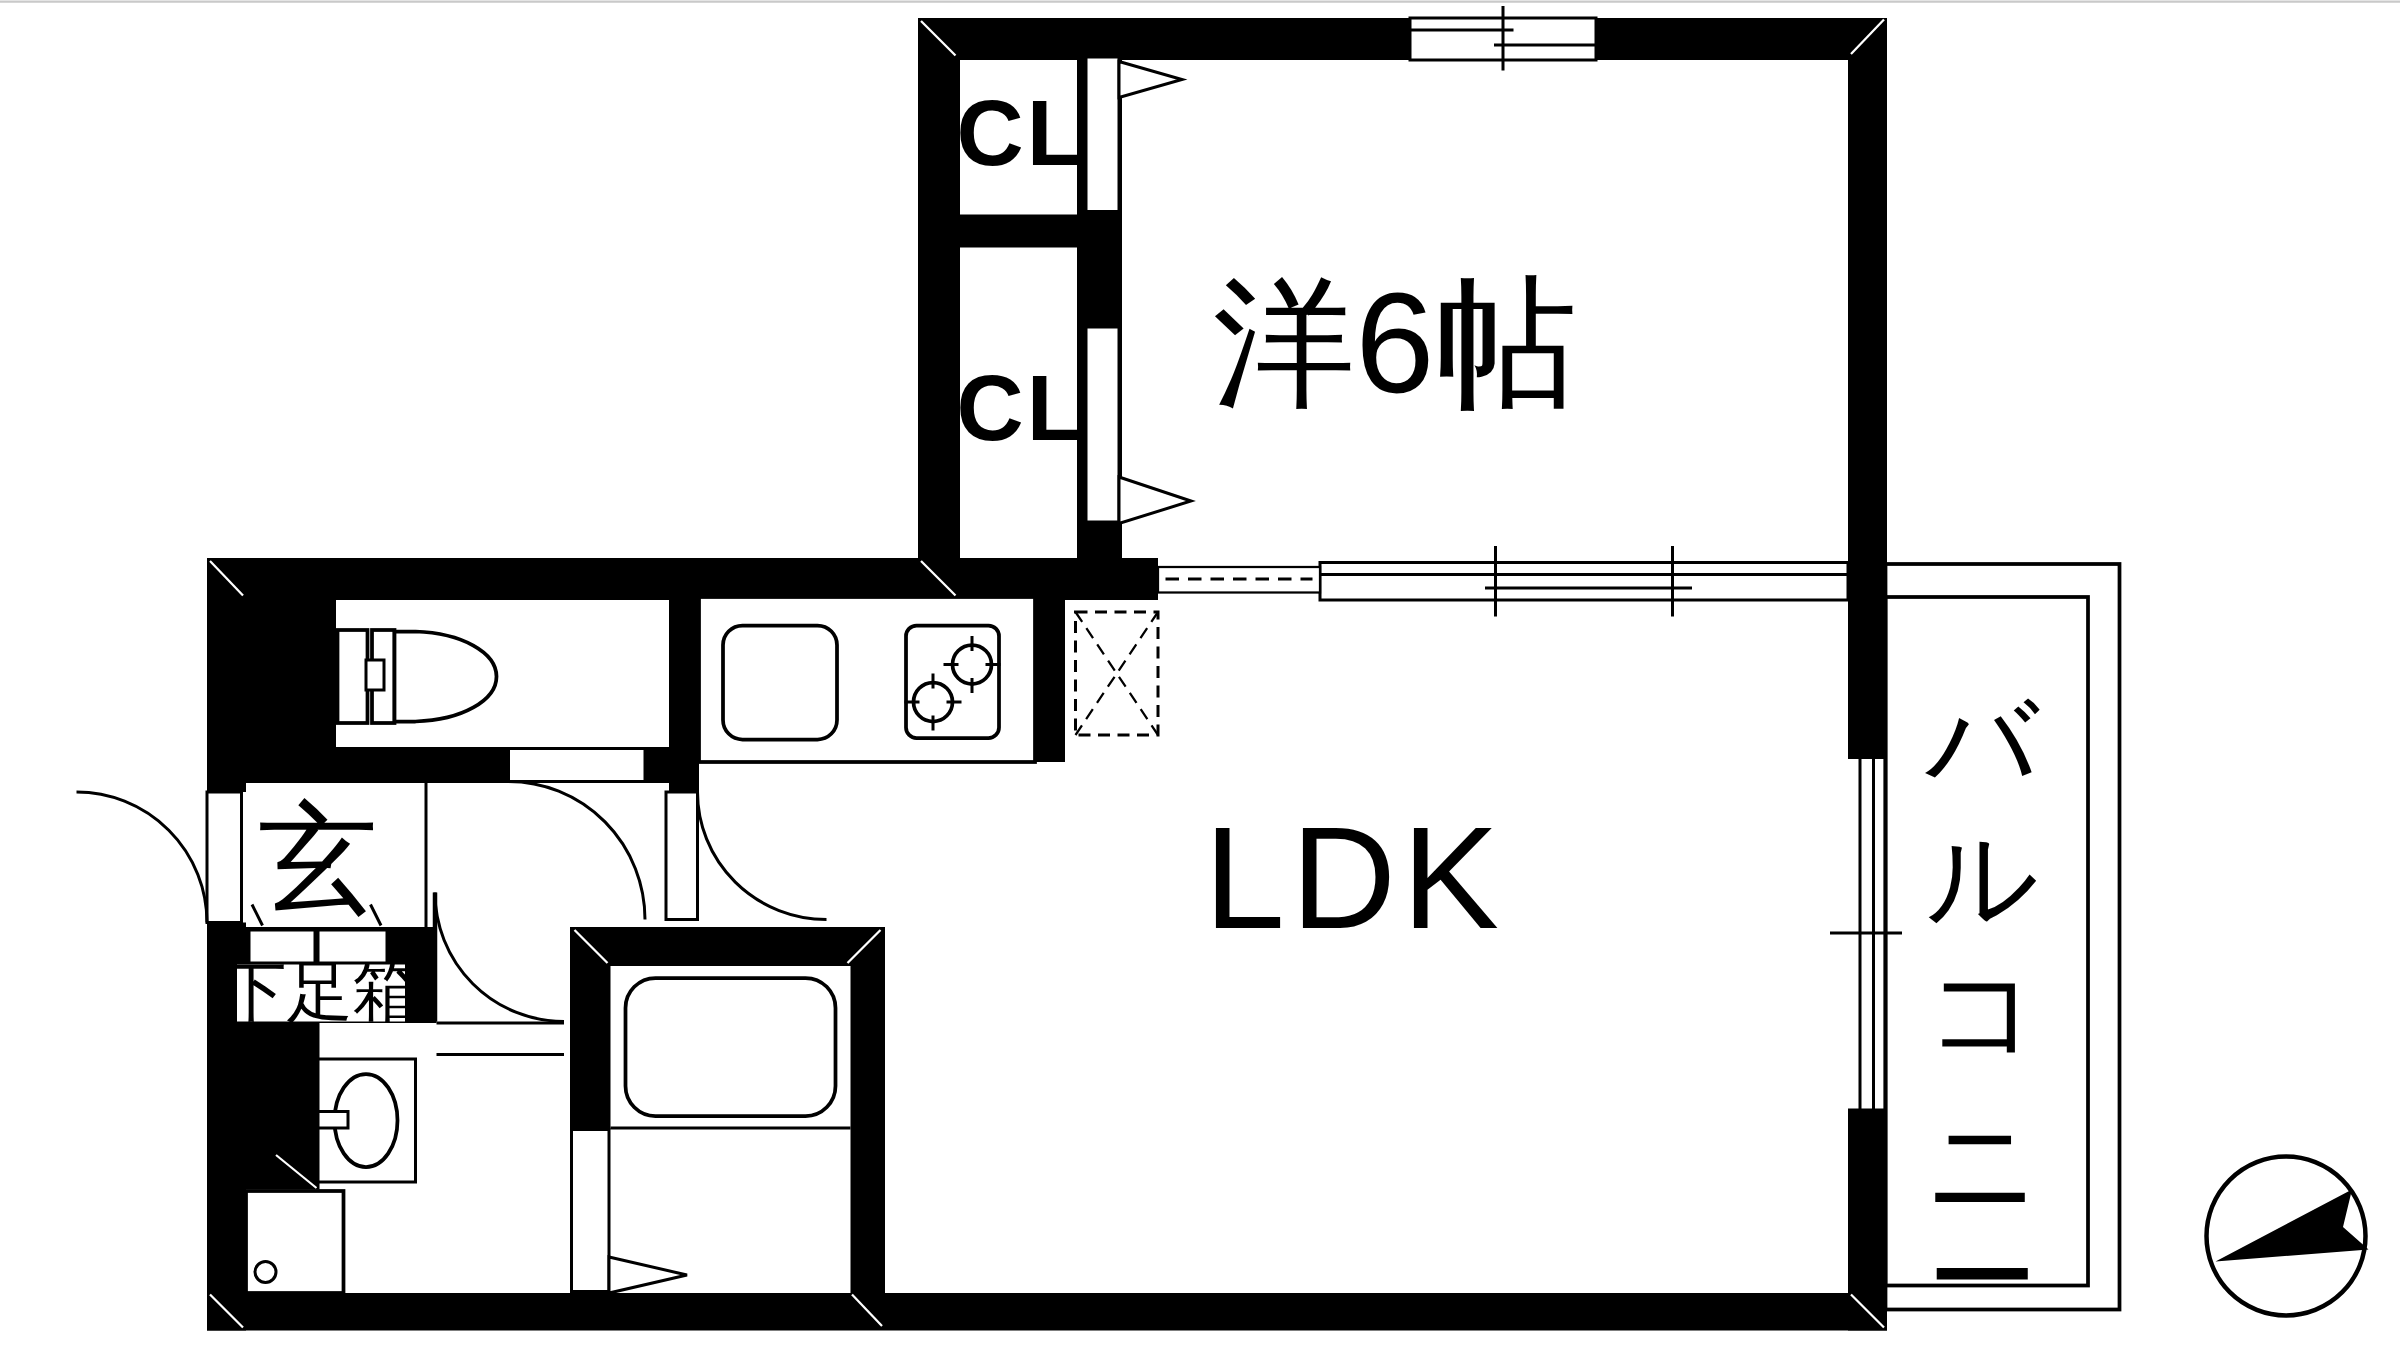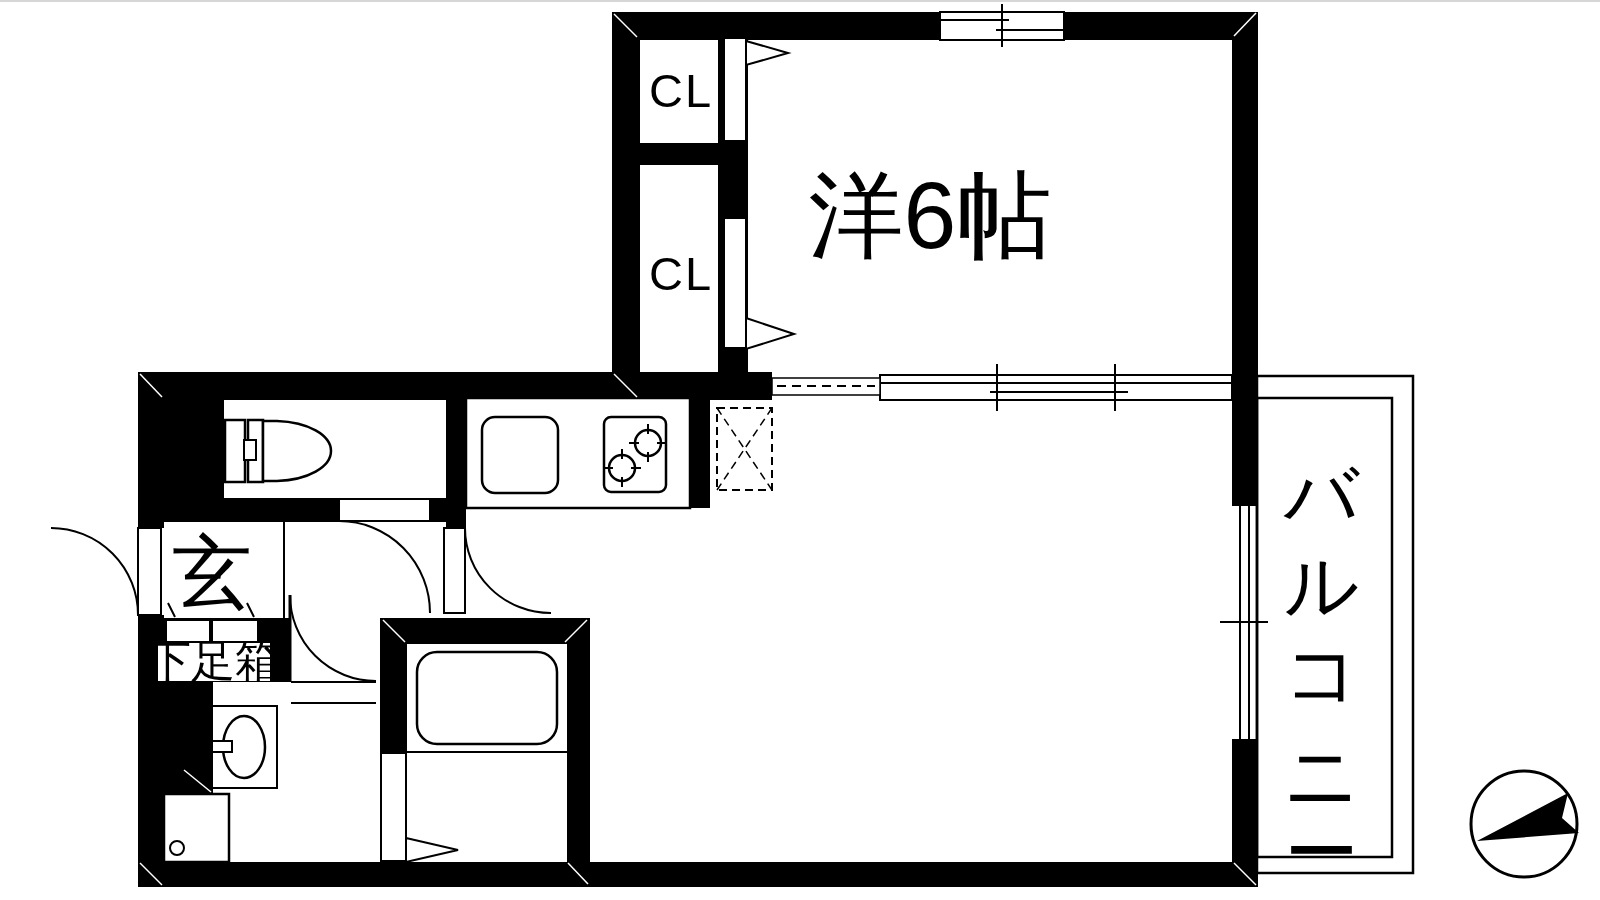--- a/index.html
+++ b/index.html
@@ -2,21 +2,21 @@
 <html><head>
 <meta charset="utf-8">
 <style>
   html,body{margin:0;padding:0;background:#fff;}
   #stage{position:relative;width:1600px;height:900px;background:#ffffff;overflow:hidden;
          font-family:"Liberation Sans","DejaVu Sans",sans-serif;}
   #stage svg{position:absolute;left:0;top:0;}
   .lbl{position:absolute;color:#000;white-space:nowrap;line-height:1;
        transform:translate(-50%,-50%);font-family:"Liberation Sans","DejaVu Sans",sans-serif;}
   .lbl-bedroom{font-size:95px;}
-  .lbl-cl{font-size:47px;letter-spacing:2px;}
+  .lbl-cl{font-size:62px;letter-spacing:2px;font-weight:bold;}
   .lbl-ldk{font-size:97px;letter-spacing:4px;}
   .lbl-ldk-size{font-size:92px;}
   .lbl-genkan{font-size:80px;}
   .lbl-shoebox{font-size:44px;font-family:Liberation Serif, serif;}
   .lbl-balcony{font-size:74px;writing-mode:vertical-rl;transform:translateX(-50%);
                letter-spacing:16px;}
 </style>
 </head>
 <body>
 
@@ -153,20 +153,21 @@
     <path d="M614,374 L637,397"></path>
     <path d="M140,863 L162,885"></path>
     <path d="M1234,863 L1256,885"></path>
     <path d="M383,620 L405,642"></path>
     <path d="M587,620 L565,642"></path>
     <path d="M568,863 L588,884"></path>
     <path d="M184,770 L211,792"></path>
   </g>
 </svg>
 
-  <div class="lbl lbl-bedroom" style="left:930px;top:215px;">洋6帖</div>
+  <div class="lbl lbl-bedroom" style="left:930px;top:230px;">洋6帖</div>
   <div class="lbl lbl-cl" style="left:681px;top:90px;">CL</div>
   <div class="lbl lbl-cl" style="left:681px;top:273px;">CL</div>
+  <div class="lbl lbl-ldk" style="left:903px;top:585px;">LDK</div>
   <div class="lbl lbl-genkan" style="left:212px;top:573px;">玄</div>
   <div class="lbl lbl-shoebox" style="left:213px;top:662px;">下足箱</div>
   <div class="lbl lbl-balcony" style="left:1322px;top:412px;">バルコニー</div>
 
 </div>
 
 </body></html>

